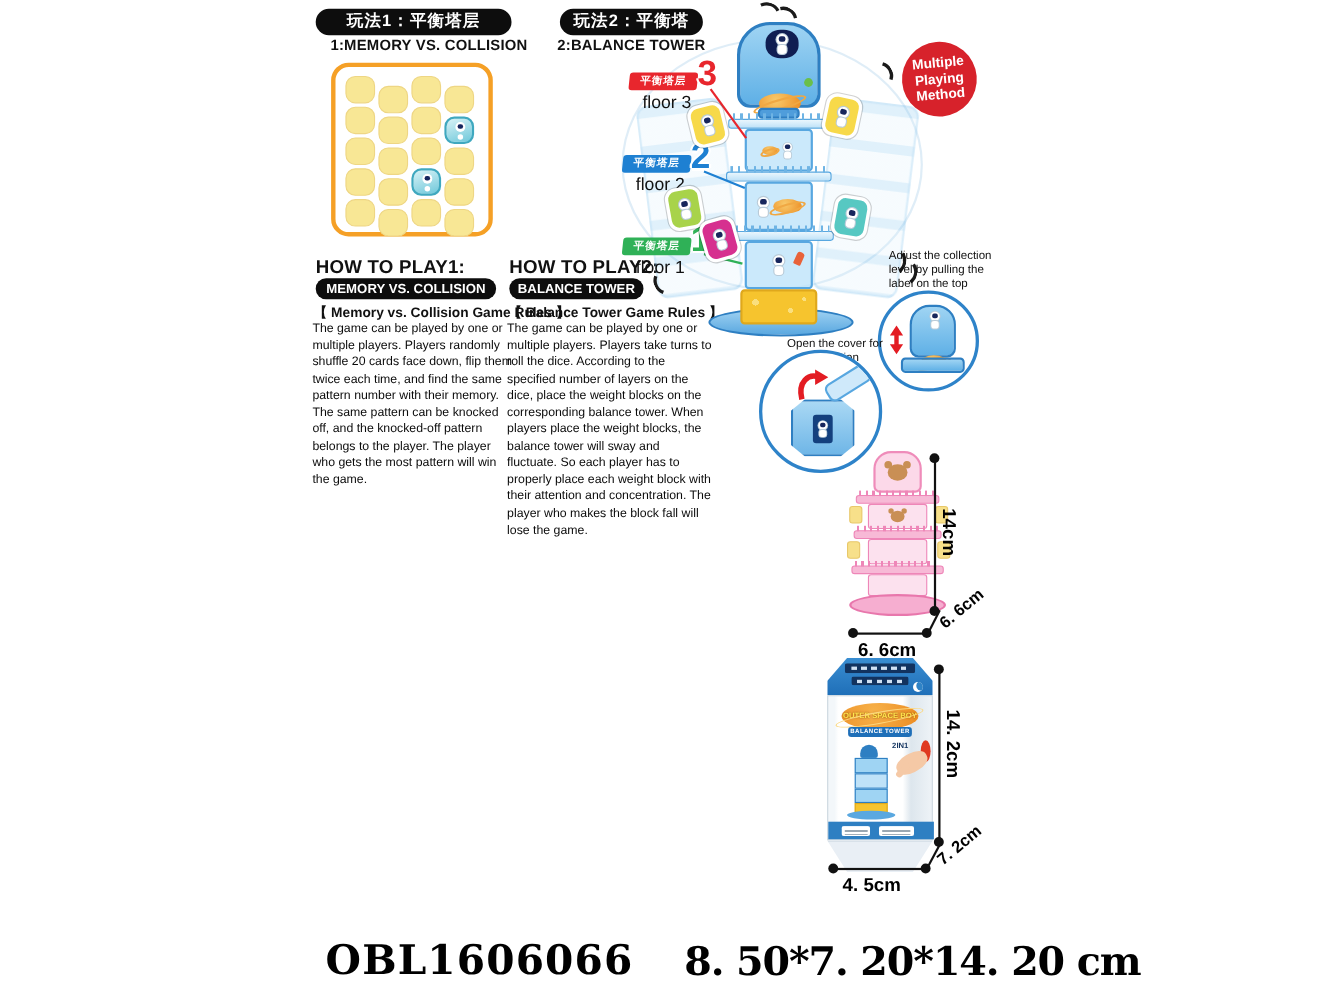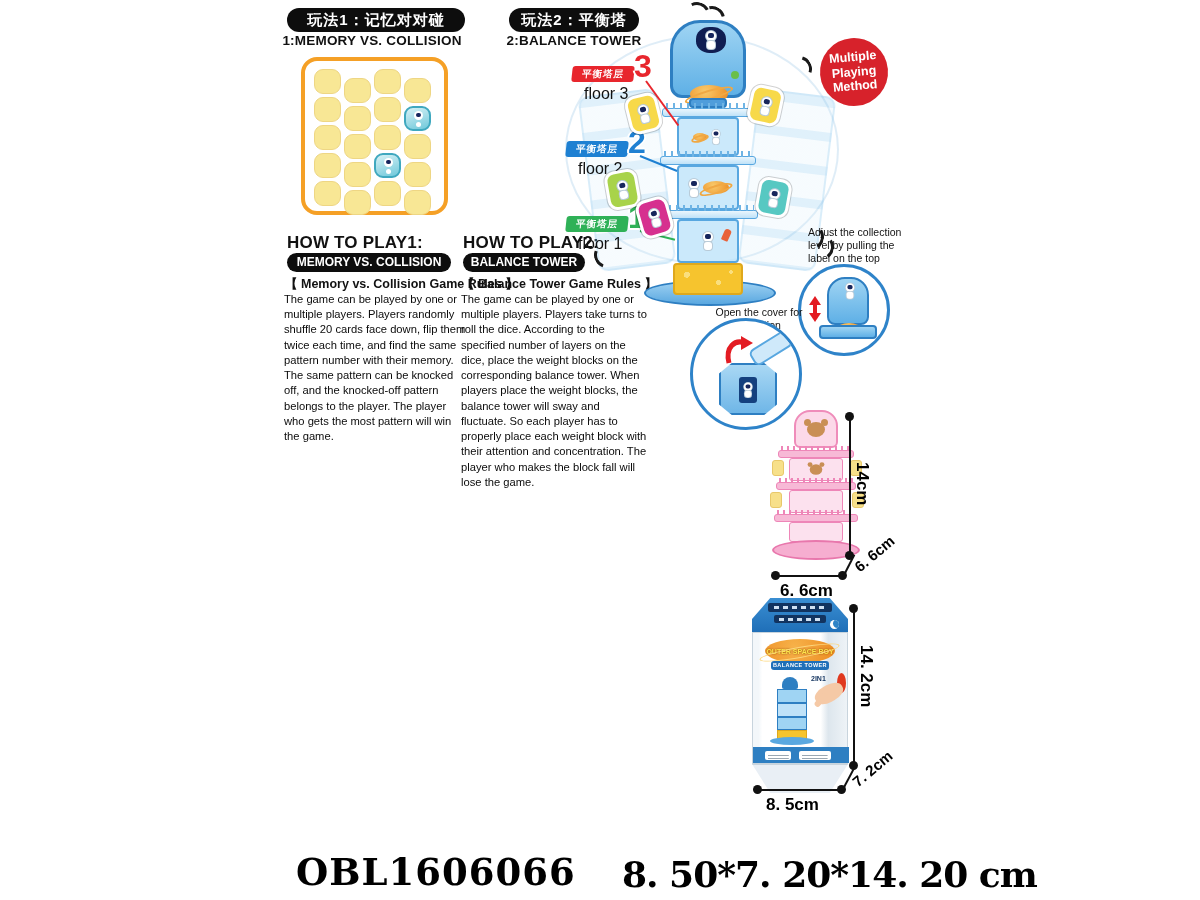--- a/index.html
+++ b/index.html
@@ -126,22 +126,22 @@
         clip-path:polygon(0 0,100% 0,81% 100%,19% 100%);border-top:1px solid #c8d4dd}
   .moon{position:absolute;width:9px;height:9px;border-radius:50%;background:#fff;overflow:hidden}
   .moon::after{content:"";position:absolute;left:3px;top:-1px;width:9px;height:9px;border-radius:50%;background:#2f83c6}
 
   
   .footer-text{position:absolute;font-family:"DejaVu Serif","Liberation Serif",serif;font-weight:700;color:#000}
 </style>
 </head>
 <body>
 
-<div class="pill-zh" style="left:287px;top:8px;width:178px">玩法1：记忆对对碰</div>
-<div class="en-title" style="left:268px;top:33px;width:208px">1:MEMORY VS. COLLISION</div>
+<div class="pill-zh" style="left:287px;top:8px;width:178px">玩法1：平衡塔层</div>
+<div class="en-title" style="left:286px;top:33px;width:208px">1:MEMORY VS. COLLISION</div>
 
 <div class="cardbox">
     <div class="mcol">
       <div class="mcard"></div>
       <div class="mcard"></div>
       <div class="mcard"></div>
       <div class="mcard"></div>
       <div class="mcard"></div>
     </div>
     <div class="mcol">
@@ -381,18 +381,18 @@
   <div class="boxbottom"></div>
 </div>
 
 <div class="dline" style="left:853px;top:609px;width:2px;height:155px"></div>
 <div class="dot" style="left:849px;top:604px"></div>
 <div class="dot" style="left:849px;top:761px"></div>
 <div class="dim rot90" style="left:876px;top:645px">14. 2cm</div>
 <div class="dline" style="left:758px;top:789px;width:82px;height:2px"></div>
 <div class="dot" style="left:753px;top:785px"></div>
 <div class="dot" style="left:837px;top:785px"></div>
-<div class="dim" style="left:766px;top:795px">8. 5cm</div>
+<div class="dim" style="left:766px;top:795px">4. 5cm</div>
 <div class="dline" style="left:842px;top:790px;width:29px;height:2px;transform:rotate(-62deg);transform-origin:0 50%"></div>
 <div class="dim" style="left:849px;top:760px;font-size:15px;transform:rotate(-40deg)">7. 2cm</div>
 
 <div class="footer-text" style="left:296px;top:850px;font-size:37px;letter-spacing:1px">OBL1606066</div>
 <div class="footer-text" style="left:622px;top:853px;font-size:36px;letter-spacing:-1px">8. 50*7. 20*14. 20 cm</div>
 
 </body></html>

